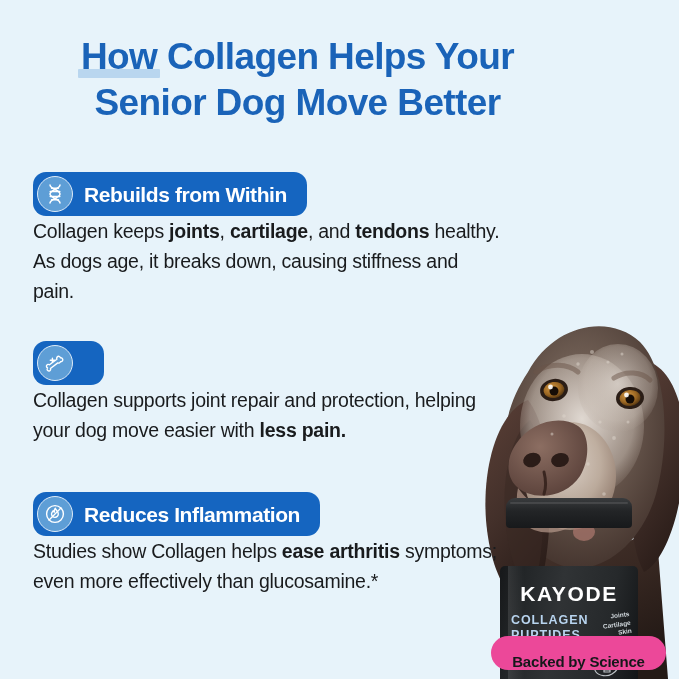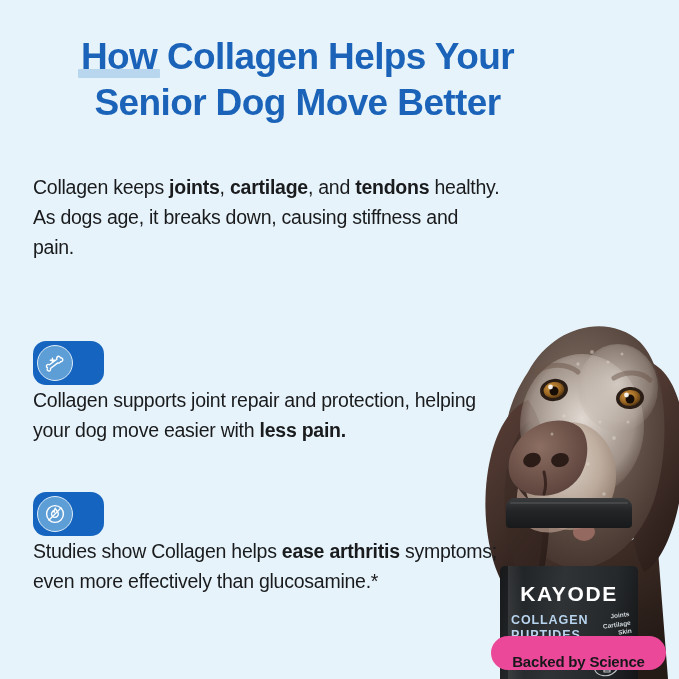--- a/index.html
+++ b/index.html
@@ -356,20 +356,30 @@
       </g>
     </svg>
   </div>
 
   <div class="title-block">
     <div class="title-line"><span class="hl-word">How</span><span> Collagen Helps Your</span></div>
     <div class="title-line">Senior Dog Move Better</div>
   </div>
 
   <div class="feature f1">
+    <div class="pill">
+      <span class="pill-icon">
+        <svg width="24" height="24" viewBox="0 0 24 24" fill="none" stroke="#ffffff" stroke-width="1.5" stroke-linecap="round">
+          <path d="M7 3c0 4 10 5 10 9s-10 5-10 9"></path>
+          <path d="M17 3c0 4-10 5-10 9s10 5 10 9"></path>
+          <path d="M8.6 6.2h6.8M7.2 9.4h9.6M7.2 14.6h9.6M8.6 17.8h6.8"></path>
+        </svg>
+      </span>
+      <span class="pill-label">Rebuilds from Within</span>
+    </div>
     <div class="feature-body">
       Collagen keeps <b>joints</b>, <b>cartilage</b>, and <b>tendons</b> healthy. As dogs age, it breaks down, causing stiffness and pain.
     </div>
   </div>
 
   <div class="feature f2">
     <div class="pill">
       <span class="pill-icon">
         <svg width="24" height="24" viewBox="0 0 24 24" fill="none" stroke="#ffffff" stroke-width="1.4" stroke-linecap="round" stroke-linejoin="round">
           <path d="M4.6 17.0c-1.1-.5-1.5-1.9-.8-2.9.6-.9 1.9-1 2.7-.3l7.4-5.6c-.5-1 -.1-2.2 .9-2.7 1.1-.5 2.4.1 2.7 1.3 1.2-.2 2.3.7 2.3 1.9 0 1.2-1.1 2.1-2.3 1.9-.3 1.2-1.6 1.8-2.7 1.3l-7.4 5.6c.6 1-.1 2.3-1.2 2.5-1.1.2-2.1-.7-2.1-1.8"></path>
@@ -384,20 +394,21 @@
 
   <div class="feature f3">
     <div class="pill">
       <span class="pill-icon">
         <svg width="24" height="24" viewBox="0 0 24 24" fill="none" stroke="#ffffff" stroke-width="1.4" stroke-linecap="round" stroke-linejoin="round">
           <circle cx="12" cy="12" r="8.4"></circle>
           <path d="M12.4 6.3c.4 2 2.9 3 2.9 5.6a3.4 3.4 0 0 1-6.8 .2c0-1.6 1.1-2.4 1.6-3.4.3 .8 .9 1.2 1.4 1.3-.3-1.3-.2-2.6 .9-3.7z"></path>
           <path d="M6.1 17.9 17.9 6.1"></path>
         </svg>
       </span>
+      <span class="pill-label">Reduces Inflammation</span>
     </div>
     <div class="feature-body">
       Studies show Collagen helps <b>ease arthritis</b> symptoms; even more effectively than glucosamine.*
     </div>
   </div>
 
 
   <div class="jar-wrap">
     <div class="jar-lid"></div>
     <div class="jar-body">

